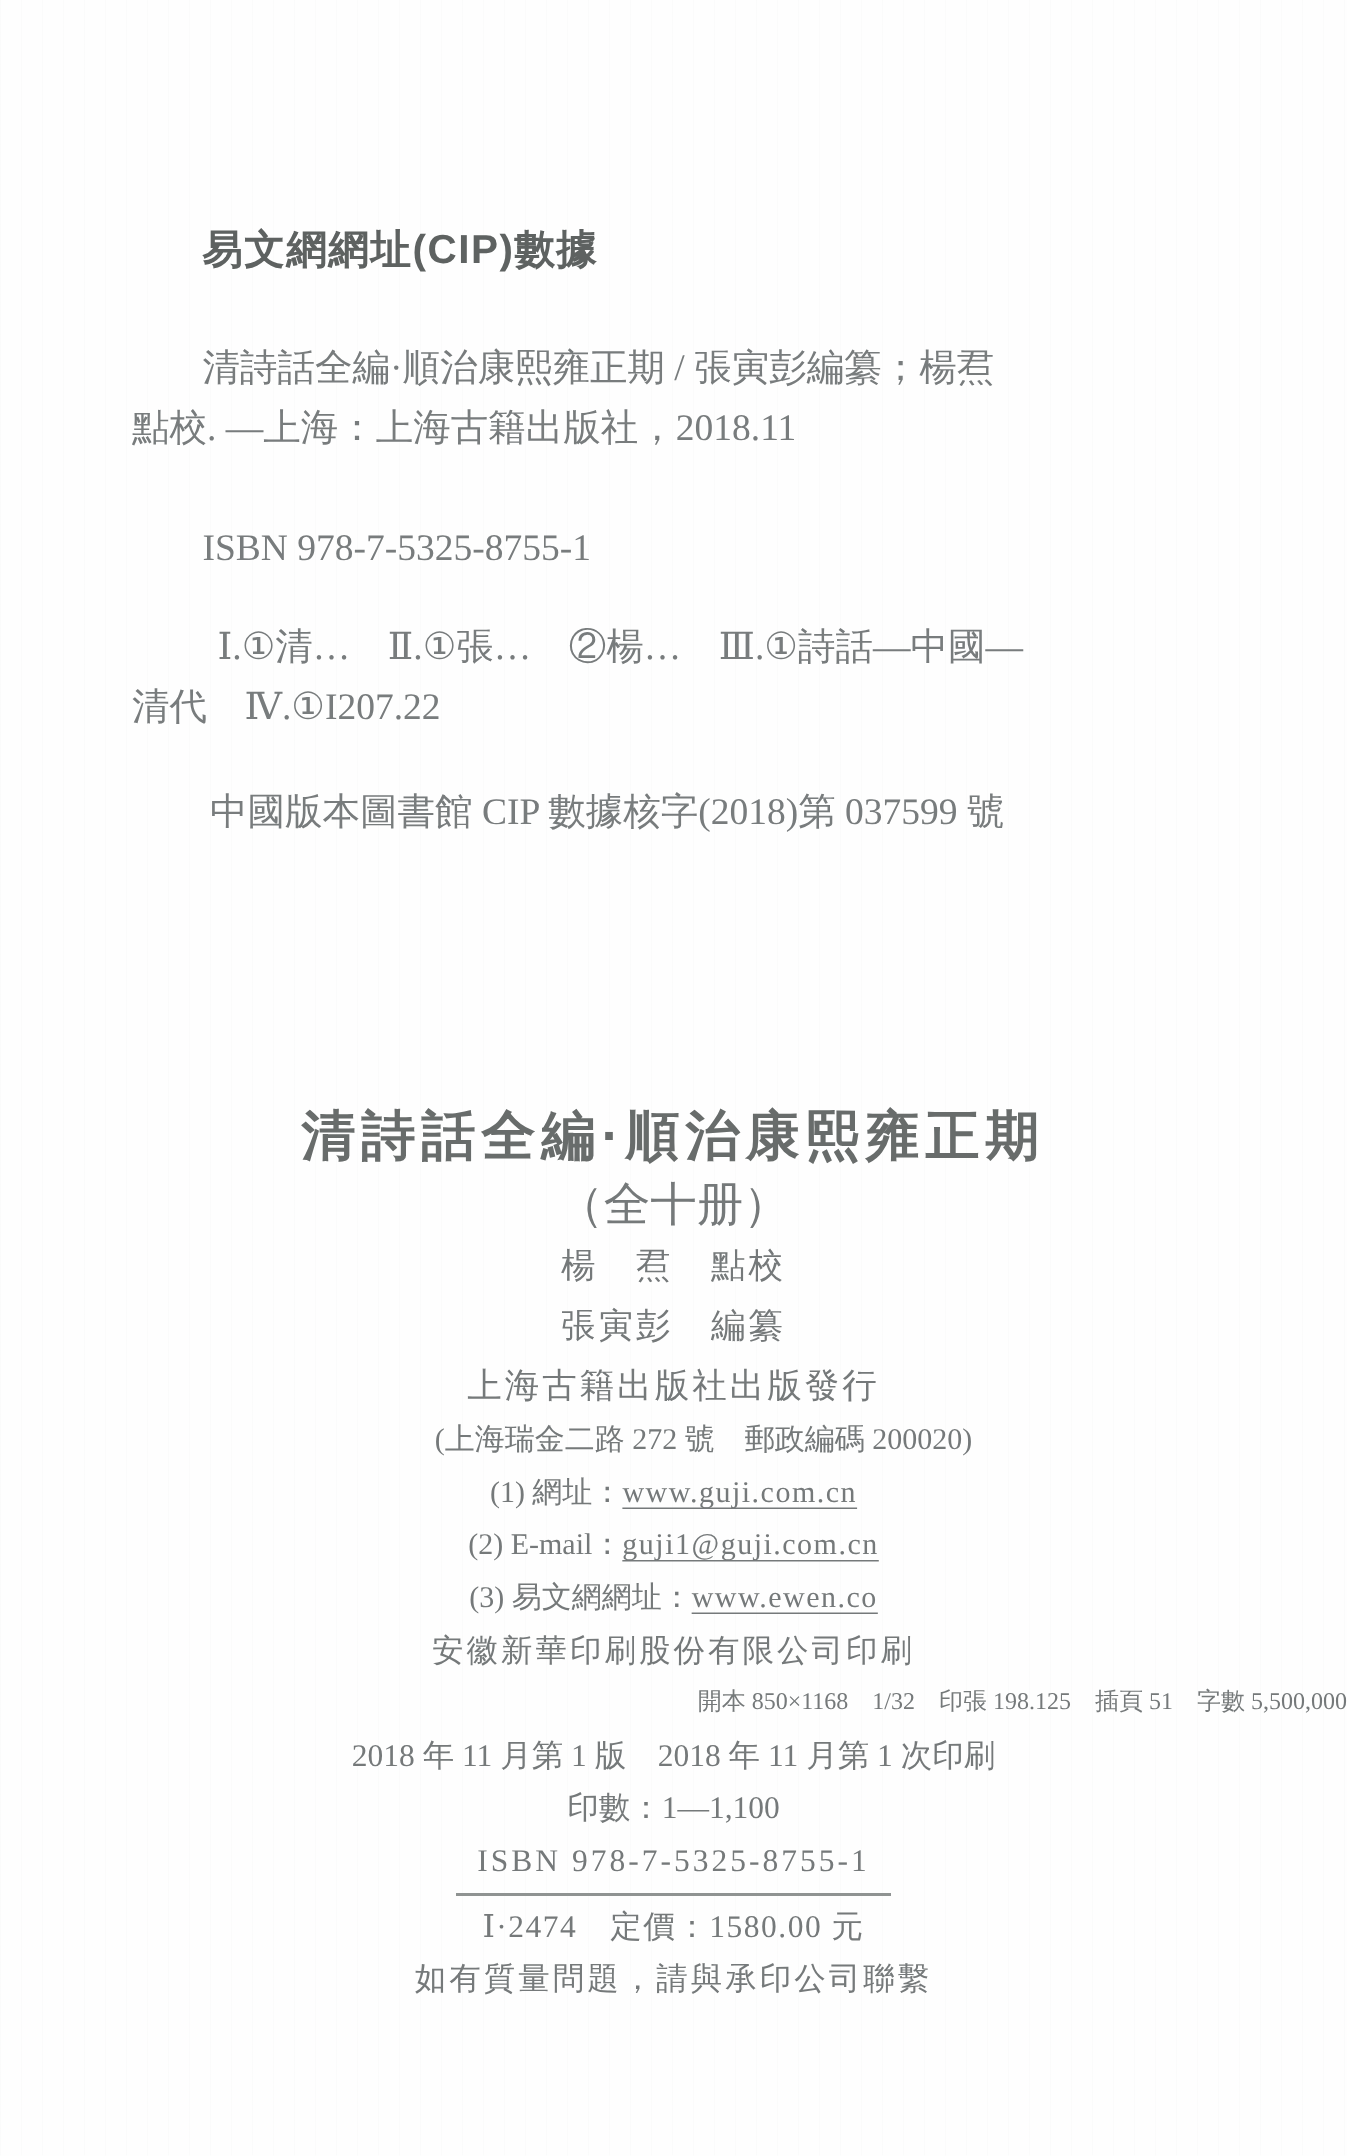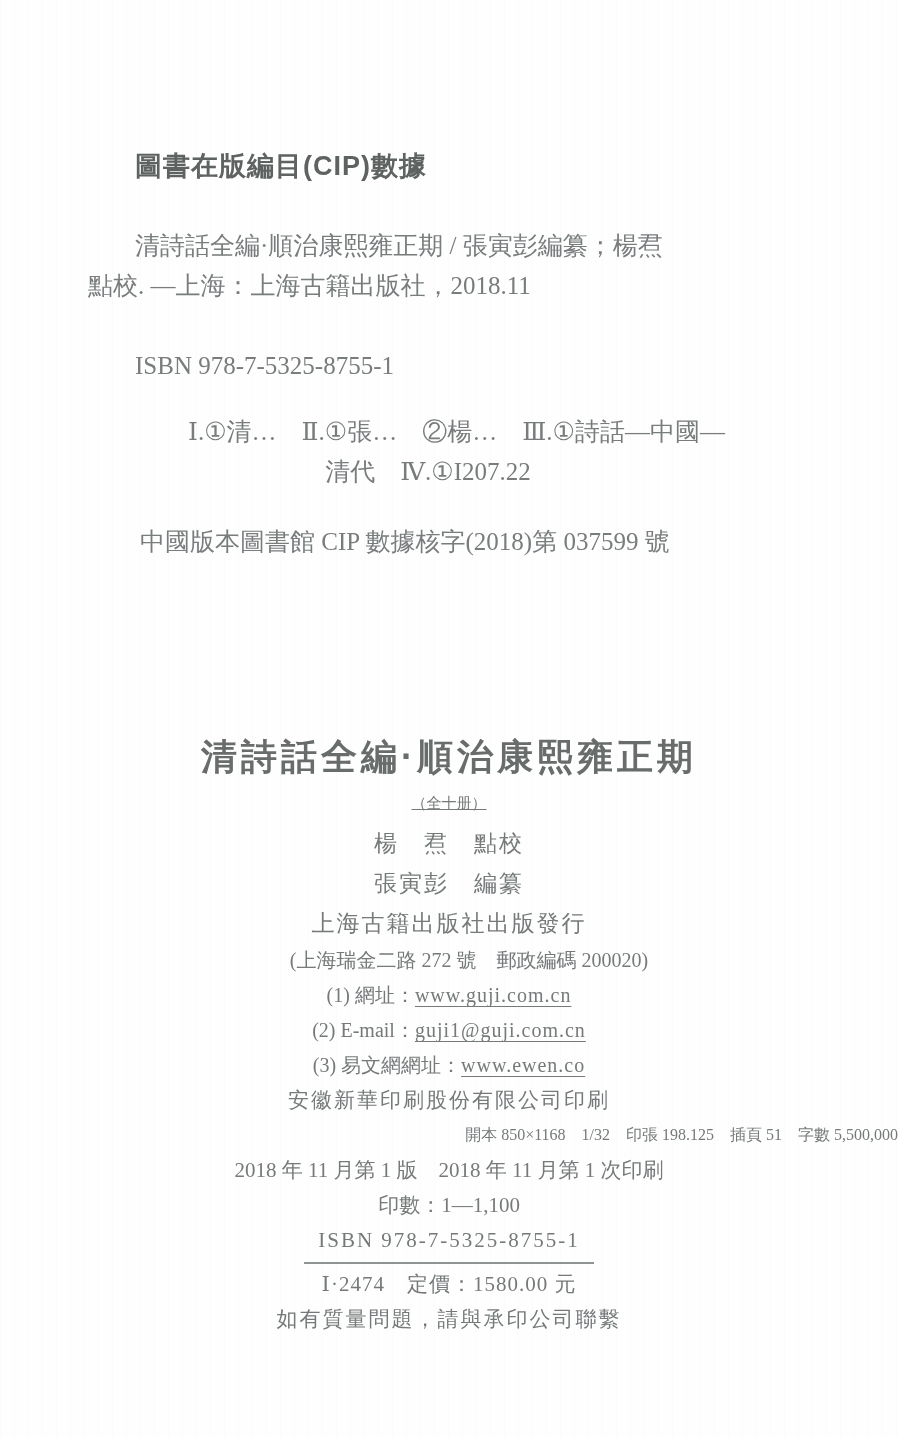--- a/index.html
+++ b/index.html
@@ -34,21 +34,21 @@
     font-size: 27px;
     font-weight: 600;
     letter-spacing: 1px;
     color: #5e6261;
     margin-left: 47px;
     margin-bottom: 22px;
   }
   .cip-line { white-space: nowrap; }
   .indent-lg { padding-left: 47px; margin-top: 40px; }
   .indent-xl { padding-left: 57px; }
-  .cip-class-group { margin-top: 26px; text-align: center; }
+  .cip-class-group { margin-top: 26px; }
   .cip-registry { margin-top: 30px; padding-left: 52px; }
 
   
   .colophon {
     position: absolute;
     top: 740px;
     left: 0;
     width: 898px;
     text-align: center;
     font-size: 21px;
@@ -58,21 +58,21 @@
   .colophon > div { margin-bottom: 9px; }
   .book-title {
     font-family: "Liberation Sans", "DejaVu Sans", sans-serif;
     font-size: 36px;
     font-weight: 600;
     letter-spacing: 4px;
     color: #686c6b;
     line-height: 34px;
     margin-bottom: 14px !important;
   }
-  .vol-note   { font-size: 15px; line-height: 30px; margin-bottom: 11px !important; text-decoration: underline; }
+  .vol-note   { font-size: 31px; line-height: 30px; margin-bottom: 11px !important; }
   .person-line{ font-size: 23px; line-height: 30px; letter-spacing: 2px; margin-bottom: 10px !important; }
   .pub-line   { font-size: 23px; line-height: 30px; letter-spacing: 2px; margin-bottom: 8px !important; }
   .addr-line  { font-size: 20px; padding-left: 40px; }
   .contact-line { font-size: 20px; }
   .contact-line .url {
     text-decoration: underline;
     text-underline-offset: 4px;
     text-decoration-thickness: 1px;
     letter-spacing: 1px;
   }
@@ -87,21 +87,21 @@
   }
   .price-line  { letter-spacing: 1px; }
   .quality-line{ letter-spacing: 2px; }
 </style>
 </head>
 <body>
 
 <div class="page">
 
   <section class="cip-block">
-    <div class="cip-heading">圖書在版編目(CIP)數據</div>
+    <div class="cip-heading">易文網網址(CIP)數據</div>
 
     <div class="cip-record-group">
       <div class="cip-line indent-lg">清詩話全編·順治康熙雍正期 / 張寅彭編纂；楊焄</div>
       <div class="cip-line">點校. —上海：上海古籍出版社，2018.11</div>
       <div class="cip-line indent-lg">ISBN 978-7-5325-8755-1</div>
     </div>
 
     <div class="cip-class-group">
       <div class="cip-line indent-xl">Ⅰ.①清…　Ⅱ.①張…　②楊…　Ⅲ.①詩話—中國—</div>
       <div class="cip-line">清代　Ⅳ.①I207.22</div>

